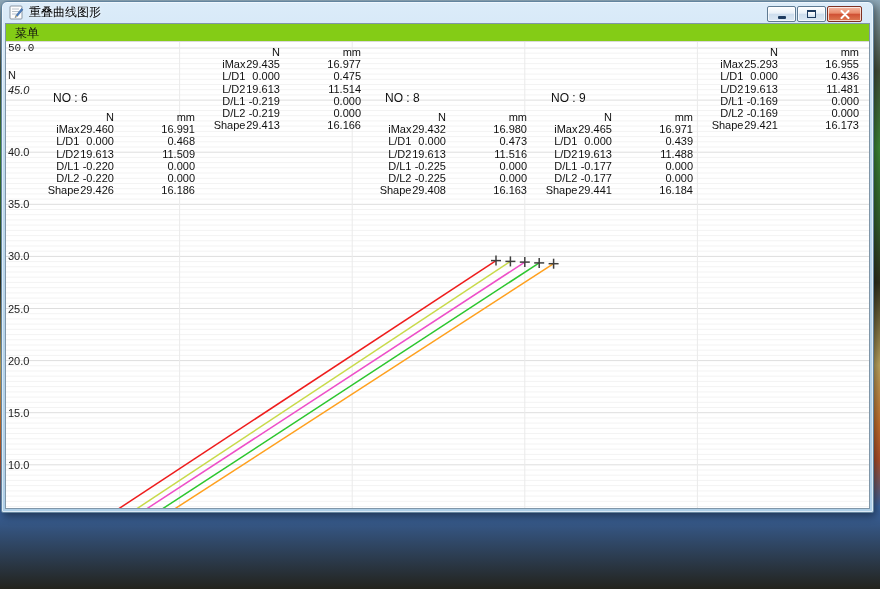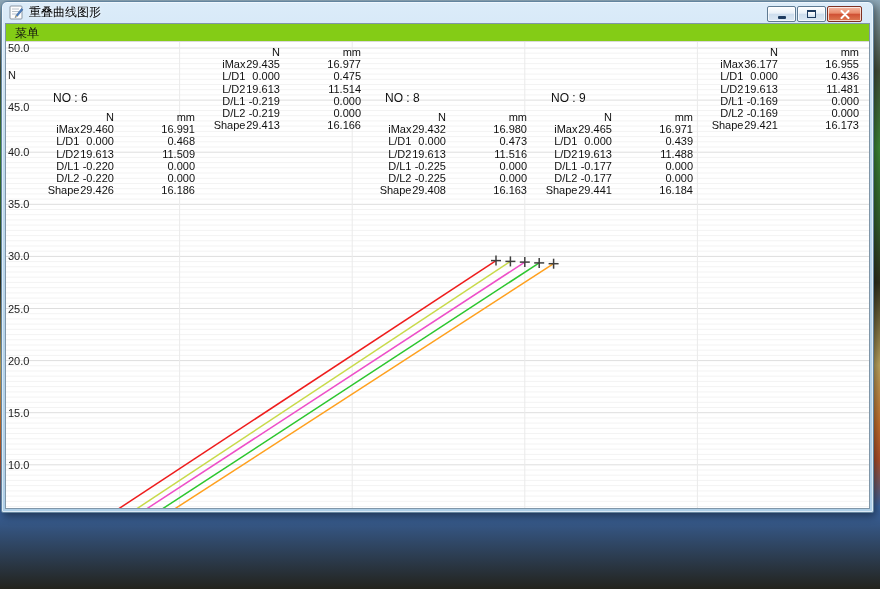--- a/index.html
+++ b/index.html
@@ -228,22 +228,22 @@
             <line x1="533.2" y1="215.9" x2="533.2" y2="225.9"></line>
           </g>
           <line x1="75.8" y1="527.0" x2="547.6" y2="221.7" stroke="#ffa01e" stroke-width="1.5"></line>
           <g stroke="#3f3f3f" stroke-width="1.5">
             <line x1="542.6" y1="221.7" x2="552.6" y2="221.7"></line>
             <line x1="547.6" y1="216.7" x2="547.6" y2="226.7"></line>
           </g>
         </svg>
       <div class="ylabel">N</div>
       <div id="yticks">
-          <div class="ytick" style="top: 1px;">50.0</div>
-          <div class="ytick" style="top: 60px;">45.0</div>
+          <div class="ytick" style="top: 1px; font-family: Liberation Mono, monospace;">50.0</div>
+          <div class="ytick" style="top: 43px; font-style: italic;">45.0</div>
           <div class="ytick" style="top: 105.2px;">40.0</div>
           <div class="ytick" style="top: 157.3px;">35.0</div>
           <div class="ytick" style="top: 209.4px;">30.0</div>
           <div class="ytick" style="top: 261.5px;">25.0</div>
           <div class="ytick" style="top: 313.6px;">20.0</div>
           <div class="ytick" style="top: 365.7px;">15.0</div>
           <div class="ytick" style="top: 417.8px;">10.0</div>
           <div class="ytick" style="top: 469.9px;">5.0</div>
           <div class="ytick" style="top: 522px;">0.0</div>
         </div>
@@ -402,21 +402,21 @@
             </div>
           </div>
           <div class="stat-table" style="left: 703px;">
             <div class="tbl-row">
               <span class="c0"></span>
               <span class="c1">N</span>
               <span class="c2">mm</span>
             </div>
             <div class="tbl-row">
               <span class="c0">iMax</span>
-              <span class="c1">36.177</span>
+              <span class="c1">25.293</span>
               <span class="c2">16.955</span>
             </div>
             <div class="tbl-row">
               <span class="c0">L/D1</span>
               <span class="c1">0.000</span>
               <span class="c2">0.436</span>
             </div>
             <div class="tbl-row">
               <span class="c0">L/D2</span>
               <span class="c1">19.613</span>

